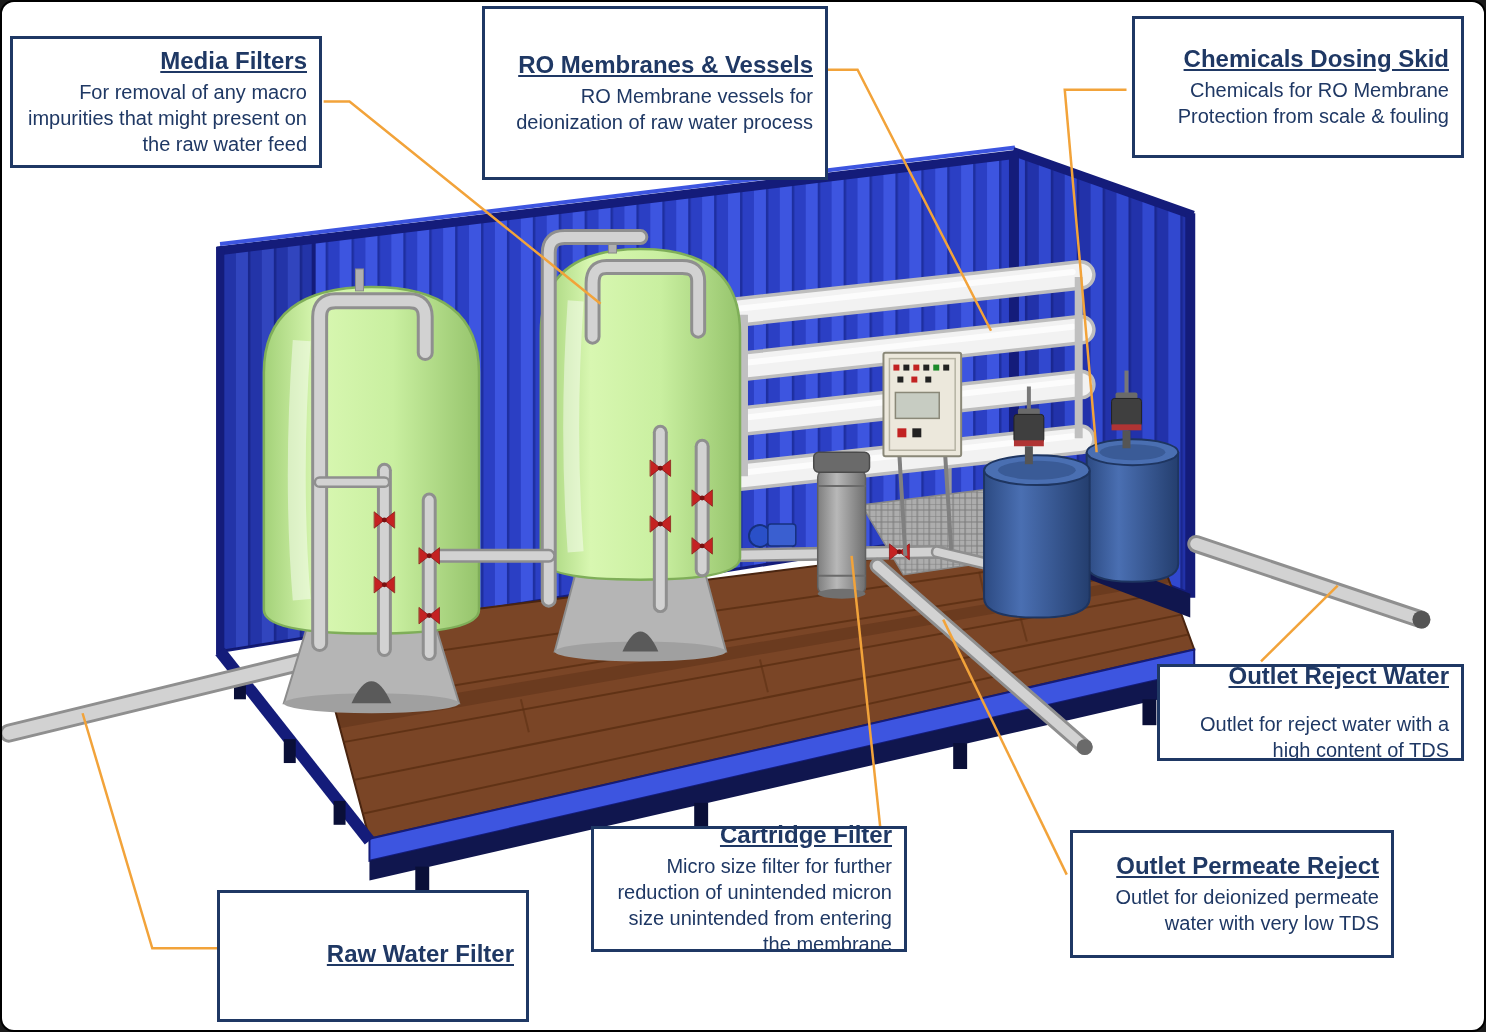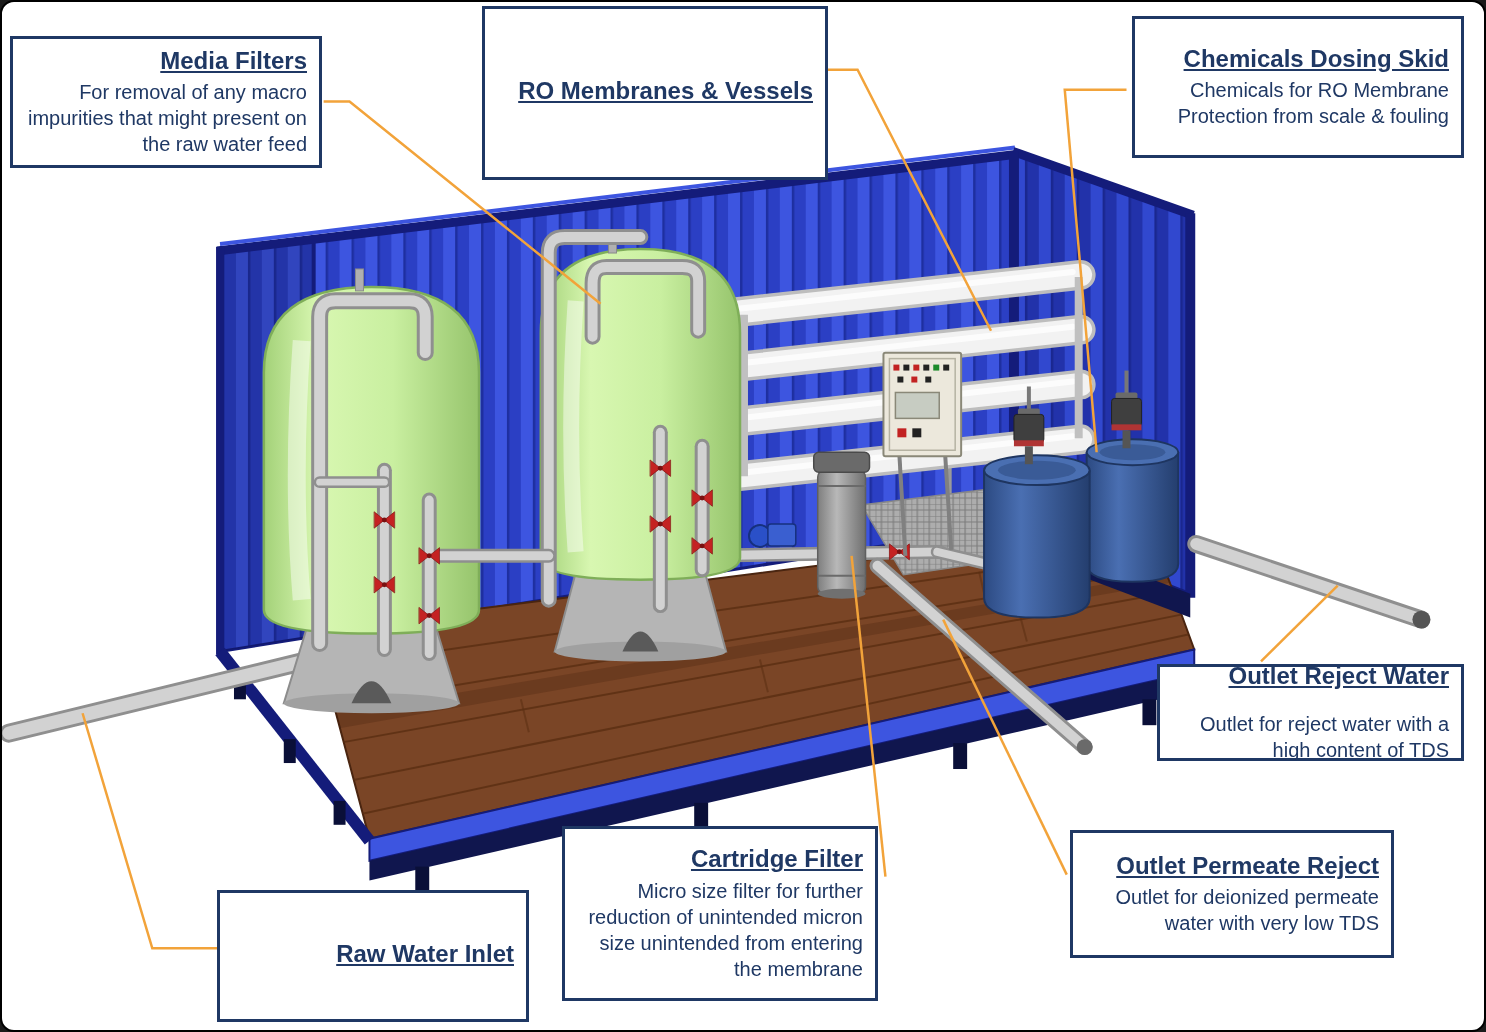--- a/index.html
+++ b/index.html
@@ -297,37 +297,38 @@
   </g>
 </svg>
 
 <div class="callout" style="left:8px; top:34px; width:312px; height:132px;">
   <h2>Media Filters</h2>
   <p>For removal of any macro impurities that might present on the raw water feed</p>
 </div>
 
 <div class="callout" style="left:480px; top:4px; width:346px; height:174px;">
   <h2>RO Membranes &amp; Vessels</h2>
+  <p>RO Membrane vessels for deionization of raw water process</p>
 </div>
 
 <div class="callout" style="left:1130px; top:14px; width:332px; height:142px;">
   <h2>Chemicals Dosing Skid</h2>
   <p>Chemicals for RO Membrane Protection from scale &amp; fouling</p>
 </div>
 
 <div class="callout" style="left:1155px; top:662px; width:307px; height:97px;gap:16px;">
   <h2>Outlet Reject Water</h2>
   <p>Outlet for reject water with a high content of TDS</p>
 </div>
 
 <div class="callout" style="left:215px; top:888px; width:312px; height:132px;">
-  <h2>Raw Water Inlet</h2>
-</div>
-
-<div class="callout" style="left:560px; top:824px; width:316px; height:175px;">
+  <h2>Raw Water Filter</h2>
+</div>
+
+<div class="callout" style="left:589px; top:824px; width:316px; height:126px;">
   <h2>Cartridge Filter</h2>
   <p>Micro size filter for further reduction of unintended micron size unintended from entering the membrane</p>
 </div>
 
 <div class="callout" style="left:1068px; top:828px; width:324px; height:128px;">
   <h2>Outlet Permeate Reject</h2>
   <p>Outlet for deionized permeate water with very low TDS</p>
 </div>
 
 </div>

